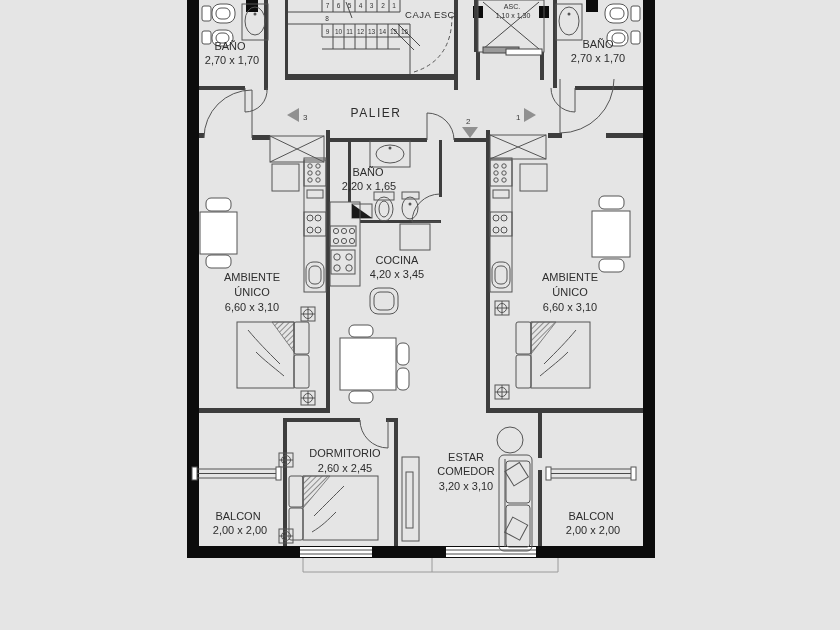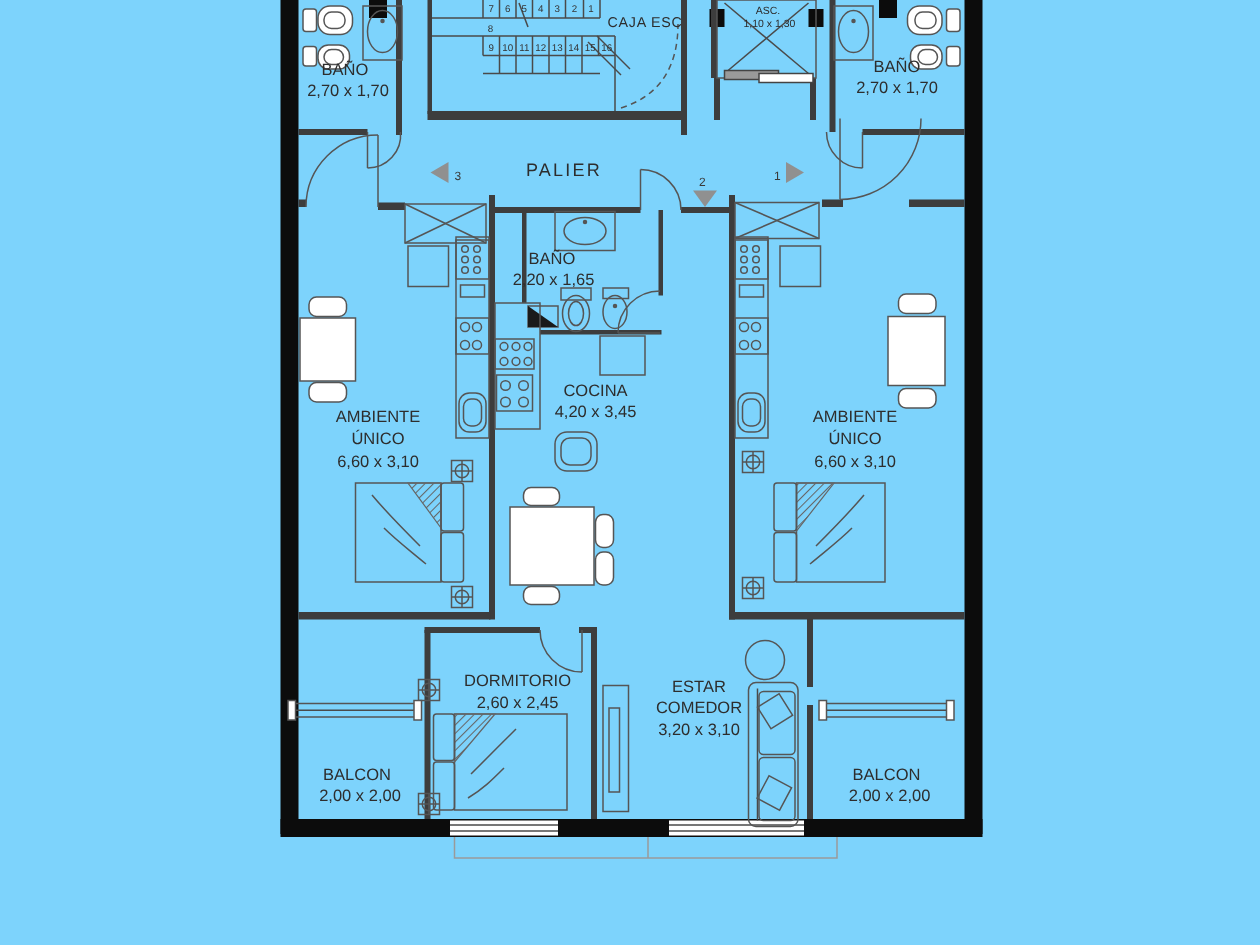--- a/index.html
+++ b/index.html
@@ -1,16 +1,16 @@
 <!DOCTYPE html>
 <html><head>
 <meta charset="utf-8">
 <style>
   html,body{margin:0;padding:0;background:#ffffff;}
-  .stage{position:relative;width:840px;height:630px;background:#7dd3fc;overflow:hidden;
+  .stage{position:relative;width:840px;height:630px;background:#e5e5e5;overflow:hidden;
          font-family:"Liberation Sans", sans-serif;}
   svg{position:absolute;left:0;top:0;}
   svg text{fill:#2d2d2d;font-family:"Liberation Sans", sans-serif;}
   .room-label{font-size:11px;}
   .room-dims{font-size:11px;}
   .small-label{font-size:7px;}
   .stair-num{font-size:6.5px;fill:#333;}
   .marker-num{font-size:8px;fill:#3a3a3a;}
   .palier{font-size:12px;letter-spacing:1.5px;}
   .caja{font-size:9.5px;letter-spacing:0.5px;}

